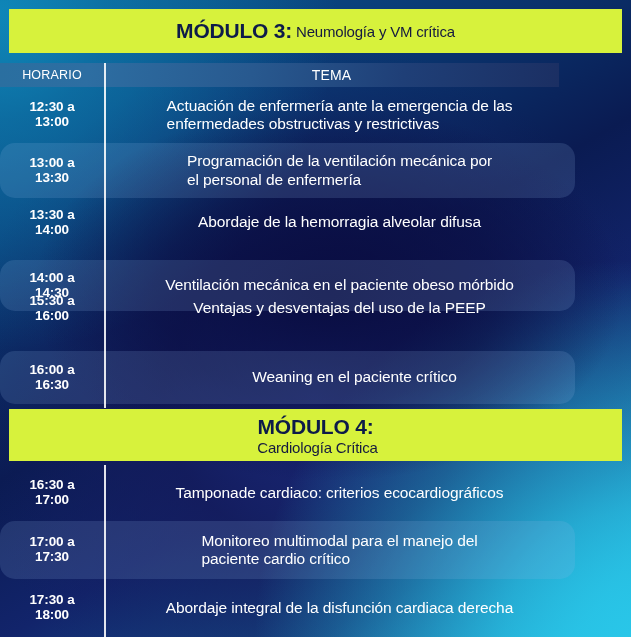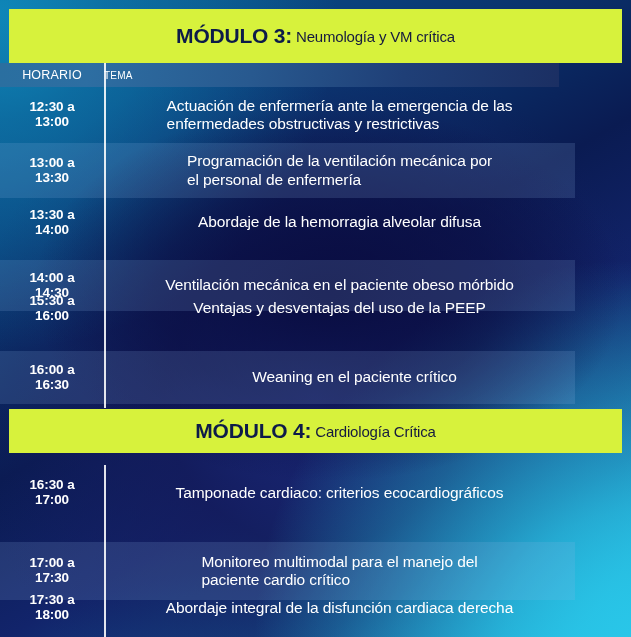--- a/index.html
+++ b/index.html
@@ -75,35 +75,37 @@
   }
   .col-head .ch-horario {
     width: 104px;
     text-align: center;
     color: #ffffff;
     font-size: 12.5px;
     letter-spacing: 0.2px;
   }
   .col-head .ch-tema {
     flex: 1;
-    color: #ffffff;
-    font-size: 10px;
+    text-align: center;
+    color: #ffffff;
+    font-size: 14px;
     letter-spacing: 0.2px;
   }
 
   
   .row {
     position: absolute;
     left: 0;
     width: 575px;
     display: flex;
     align-items: stretch;
   }
   .row.alt {
     background: rgba(150,185,230,0.17);
+    border-radius: 15px;
   }
   .row .cell-time {
     width: 104px;
     flex: 0 0 104px;
     display: flex;
     align-items: center;
     justify-content: center;
     text-align: center;
     color: #ffffff;
     font-weight: bold;
@@ -135,21 +137,21 @@
     width: 2px;
     background: rgba(255,255,255,0.88);
   }
 </style>
 </head>
 <body>
 
 <div id="schedule-root">
   <div class="table-wrap">
 
-    <div class="module-banner" style="top:9px;height:54px;">
+    <div class="module-banner" style="top:9px;height:44px;">
       <span class="mod-label">MÓDULO 3:</span>
         <span class="mod-title"> Neumología y VM crítica</span>
     </div>
 
     <div class="col-head" style="top:63px;">
       <div class="ch-horario">HORARIO</div>
       <div class="ch-tema">TEMA</div>
     </div>
 
     <div class="row" style="top:87px;height:56px;">
@@ -207,36 +209,36 @@
     <div class="row alt" style="top:351px;height:53px;gap:30px;">
       <div class="cell-time">
           <span class="t-inner">16:00 a
 16:30</span>
         </div>
       <div class="cell-topic">
           <span class="topic-inner">Weaning en el paciente crítico</span>
         </div>
     </div>
 
-    <div class="module-banner" style="top:409px;height:44px;">
+    <div class="module-banner" style="top:409px;height:52px;flex-direction:column;">
       <span class="mod-label">MÓDULO 4:</span>
         <span class="mod-title"> Cardiología Crítica</span>
     </div>
 
     <div class="row" style="top:465px;height:56px;border-radius:15px;">
       <div class="cell-time">
           <span class="t-inner">16:30 a
 17:00</span>
         </div>
       <div class="cell-topic">
           <span class="topic-inner">Tamponade cardiaco: criterios ecocardiográficos</span>
         </div>
     </div>
 
-    <div class="row alt" style="top:542px;height:58px;">
+    <div class="row alt" style="top:521px;height:58px;">
       <div class="cell-time">
           <span class="t-inner">17:00 a
 17:30</span>
         </div>
       <div class="cell-topic">
           <span class="topic-inner">Monitoreo multimodal para el manejo del
 paciente cardio crítico</span>
         </div>
     </div>
 

